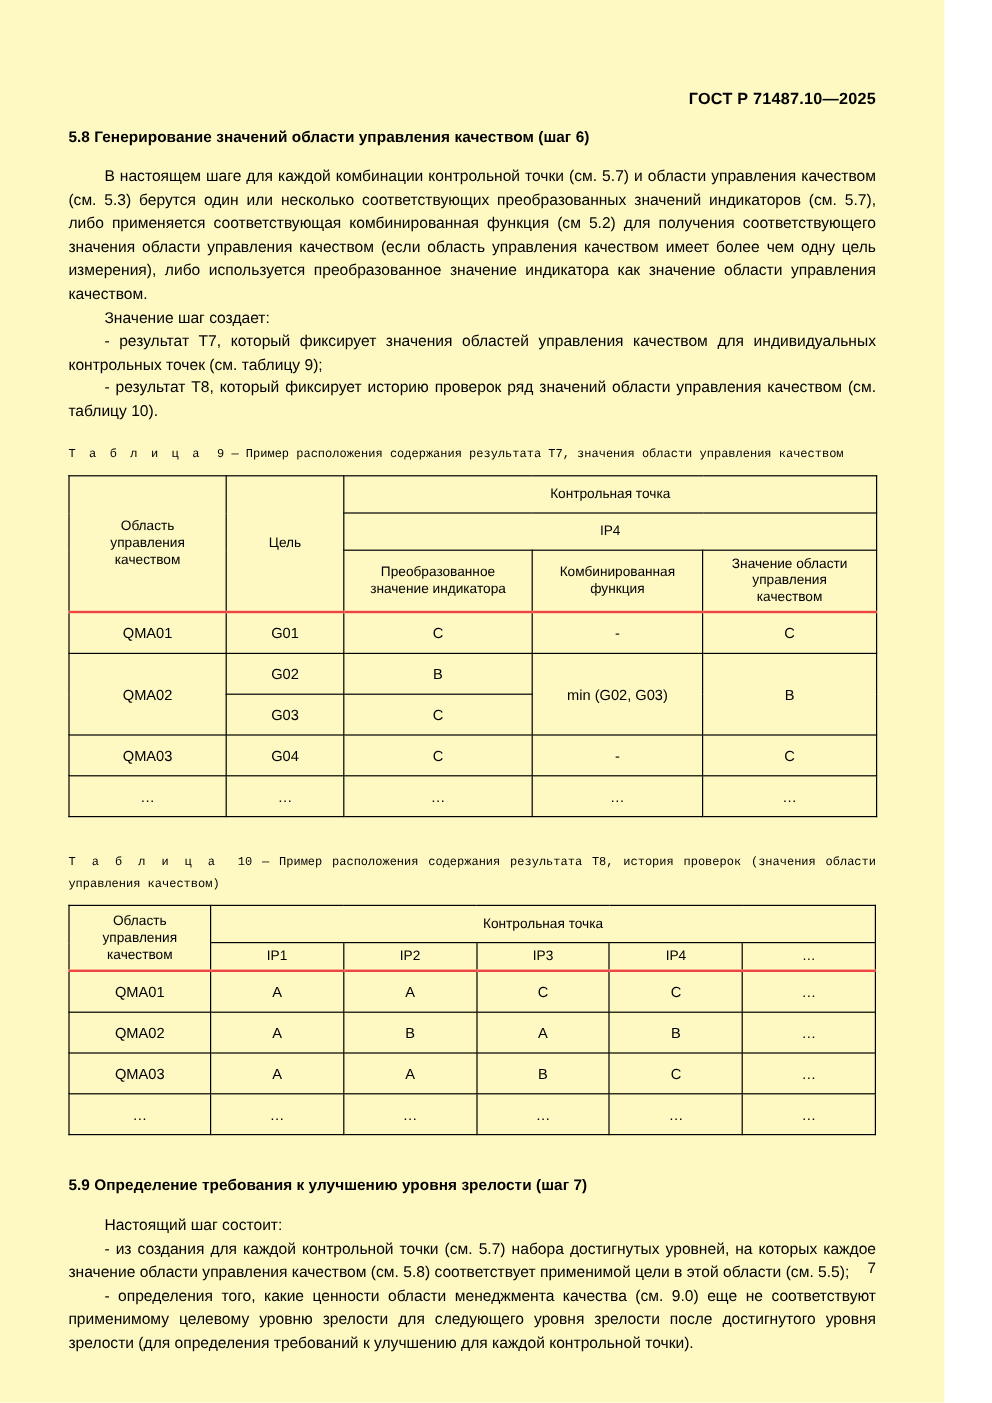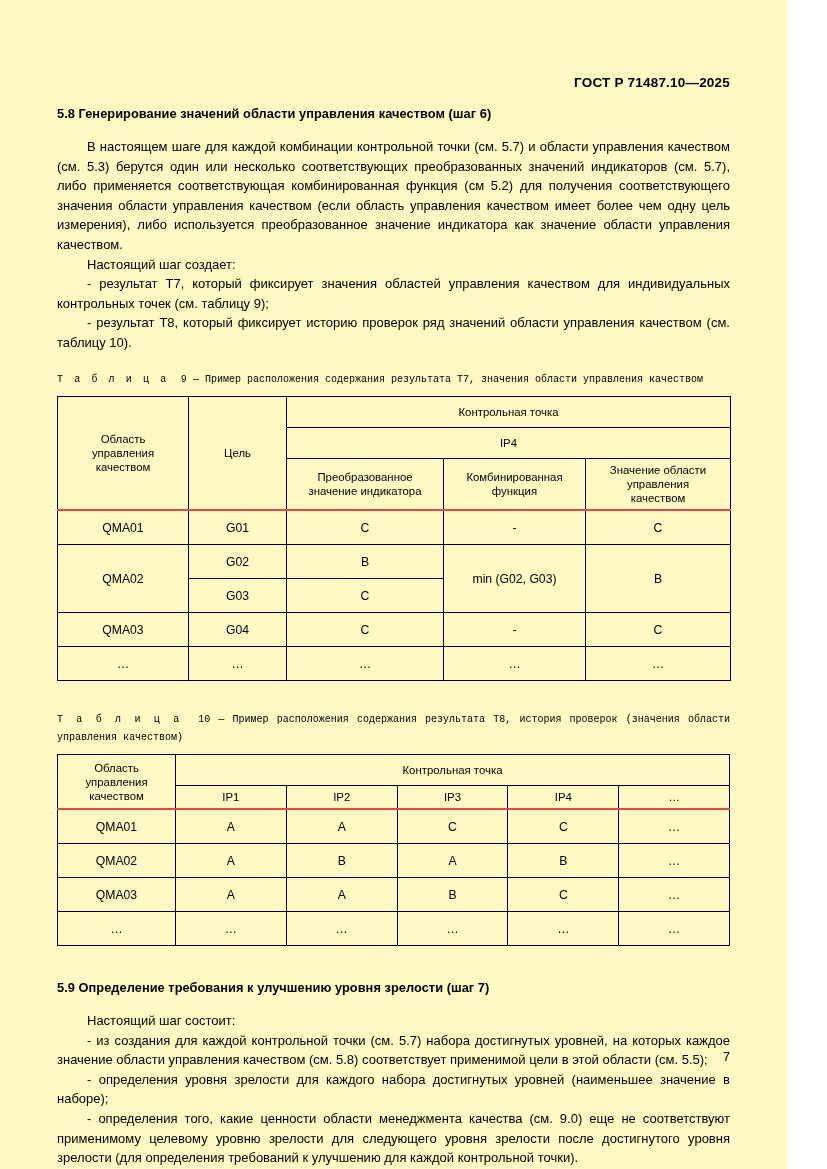--- a/index.html
+++ b/index.html
@@ -115,21 +115,21 @@
     <div class="doc-header">ГОСТ Р 71487.10—2025</div>
 
     <div class="spacer-28" style="height:106px"></div>
 
     <div class="sect-heading">5.8  Генерирование значений области управления качеством (шаг 6)</div>
 
     <div class="spacer-16"></div>
 
     <p class="para">В настоящем шаге для каждой комбинации контрольной точки (см. 5.7) и области управления качеством (см. 5.3) берутся один или несколько соответствующих преобразованных значений индикаторов (см. 5.7), либо применяется соответствующая комбинированная функция (см 5.2) для получения соответствующего значения области управления качеством (если область управления качеством имеет более чем одну цель измерения), либо используется преобразованное значение индикатора как значение области управления качеством.</p>
 
-    <p class="para">Настоящий шаг создает:</p>
+    <p class="para">Значение шаг создает:</p>
 
     <p class="para">- результат Т7, который фиксирует значения областей управления качеством для индивидуальных контрольных точек (см. таблицу 9);</p>
 
     <p class="para">- результат Т8, который фиксирует историю проверок ряд значений области управления качеством (см. таблицу 10).</p>
 
     <div class="spacer-18"></div>
 
     <p class="tbl-caption">
       <span class="sp">Т а б л и ц а</span>&nbsp;&nbsp;<span>9</span>&nbsp;<span>— Пример расположения содержания результата Т7, значения области управления качеством</span>
     </p>
@@ -266,21 +266,20 @@
     <div class="spacer-28" style="height:34px"></div>
 
     <div class="sect-heading">5.9  Определение требования к улучшению уровня зрелости (шаг 7)</div>
 
     <div class="spacer-16"></div>
 
     <p class="para">Настоящий шаг состоит:</p>
 
     <p class="para">- из создания для каждой контрольной точки (см. 5.7) набора достигнутых уровней, на которых каждое значение области управления качеством (см. 5.8) соответствует применимой цели в этой области (см. 5.5);</p>
 
-    <p class="para">- определения уровня зрелости для каждого набора достигнутых уровней (наименьшее значение в наборе);</p>
 
 
     <p class="para">- определения того, какие ценности области менеджмента качества (см. 9.0) еще не соответствуют применимому целевому уровню зрелости для следующего уровня зрелости после достигнутого уровня зрелости (для определения требований к улучшению для каждой контрольной точки).</p>
 
   </div>
 
   <div class="page-number">7</div>
 
 </div>
 

